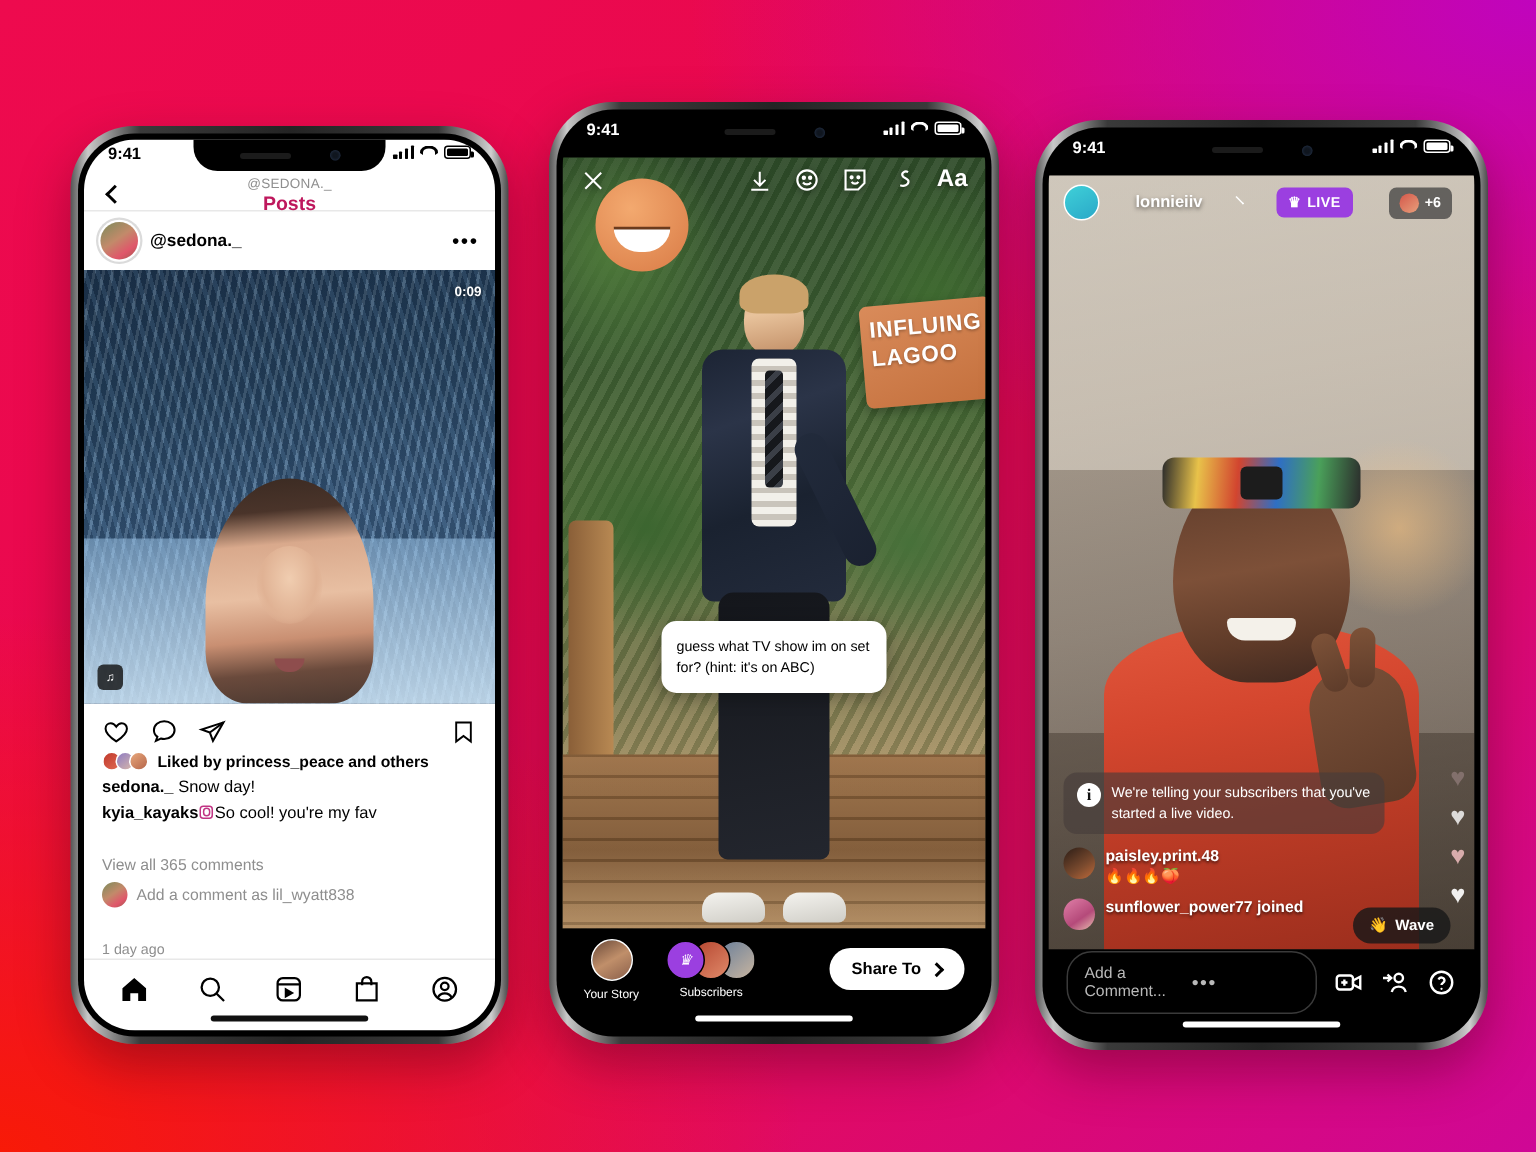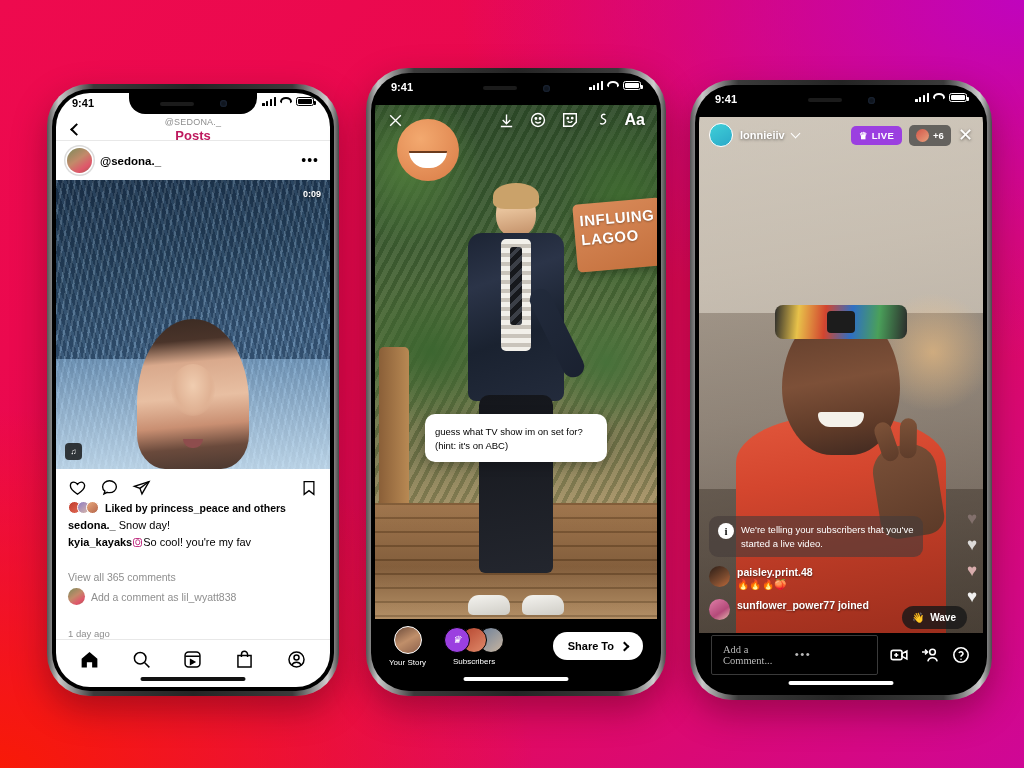--- a/index.html
+++ b/index.html
@@ -118,21 +118,21 @@
   .p-shoes i { position:absolute; bottom:0; width:42px; height:20px; background:linear-gradient(170deg,#f4f3ef,#cfcdc6); border-radius:11px 11px 5px 5px; display:block; }
   .p-shoes i:first-child { left:0; } .p-shoes i:last-child { right:0; }
   .p-arm { position:absolute; right:-4px; top:52px; width:22px; height:96px; background:linear-gradient(160deg,#222b3c,#1a2130); border-radius:11px; transform:rotate(-26deg); }
   .deck { position:absolute; left:0; right:0; bottom:0; height:116px; background:linear-gradient(180deg,#9b6f44,#7d5632 55%,#b08a5e); }
   .deck::before { content:""; position:absolute; inset:0; background:repeating-linear-gradient(180deg, rgba(0,0,0,.16) 0 2px, rgba(255,255,255,.05) 2px 14px); }
   .rail { position:absolute; left:4px; bottom:92px; width:30px; height:180px; background:linear-gradient(90deg,#8a5f38,#b88953); border-radius:5px; }
   .p2-top { position:absolute; top:34px; left:0; right:0; z-index:20; display:flex; align-items:center; padding:0 12px; gap:14px; }
   .p2-top .gap { flex:1; }
   .ico-w { stroke:#fff; fill:none; stroke-width:1.9; filter:drop-shadow(0 1px 2px rgba(0,0,0,.5)); }
   .aa { font-size:16px; font-weight:bold; color:#fff; text-shadow:0 1px 3px rgba(0,0,0,.5); }
-  .qsticker { position:absolute; left:50%; transform:translateX(-50%); top:337px; width:182px; background:#fff; border-radius:10px; padding:11px 10px 9px; z-index:22; box-shadow:0 3px 12px rgba(0,0,0,.28); }
+  .qsticker { position:absolute; left:50%; transform:translateX(-50%); top:337px; width:150px; background:#fff; border-radius:10px; padding:11px 10px 9px; z-index:22; box-shadow:0 3px 12px rgba(0,0,0,.28); }
   .qsticker .qt { font-size:9.5px; color:#000; line-height:1.45; }
   .qbox { margin-top:8px; background:#e8e8e8; border-radius:6px; padding:7px; text-align:center; }
   .qbox span { font-size:8.5px; color:#8e8e8e; }
   .p2-bot { position:absolute; left:0; right:0; bottom:0; height:68px; background:#000; display:flex; align-items:center; padding:0 14px 14px; z-index:25; }
   .shareopt { display:flex; flex-direction:column; align-items:center; gap:4px; }
   .shareopt > .circ { width:28px; height:28px; border-radius:50%; }
   .shareopt .lbl { font-size:8px; color:#fff; }
   .yourstory { background:linear-gradient(150deg,#6b4a3a,#c08f6a 50%,#8a5f4a); border:1.2px solid #fff; }
   .substack { display:flex; align-items:center; }
   .substack i { width:26px; height:26px; border-radius:50%; border:1.5px solid #000; display:block; margin-left:-9px; }
@@ -154,21 +154,21 @@
   .l-person { position:absolute; left:50%; transform:translateX(-50%); bottom:0; width:210px; height:400px; }
   .l-shirt { position:absolute; left:50%; transform:translateX(-50%); bottom:0; width:210px; height:218px; background:linear-gradient(170deg,#e2573c 0%,#d4462e 30%,#b93a25 62%,#9c2e1d 100%); border-radius:48% 48% 0 0/22% 22% 0 0; }
   .l-head { position:absolute; left:50%; transform:translateX(-50%); bottom:178px; width:118px; height:146px; background:linear-gradient(170deg,#4a3024 0%,#6b4430 22%,#7d5038 48%,#5e3a28 78%,#3e2820 100%); border-radius:50% 50% 42% 42%/54% 54% 46% 46%; }
   .l-teeth { position:absolute; left:50%; bottom:28px; transform:translateX(-50%); width:46px; height:15px; background:#f4f1ea; border-radius:4px 4px 16px 16px; }
   .l-goggles { position:absolute; left:50%; transform:translateX(-50%); top:-4px; width:132px; height:34px; background:linear-gradient(95deg,#2b2b2b 0%,#e8c24a 18%,#d2452f 38%,#2f6fc4 58%,#4aa05a 78%,#2b2b2b 100%); border-radius:8px; }
   .l-goggles::after { content:""; position:absolute; left:50%; top:50%; transform:translate(-50%,-50%); width:28px; height:22px; background:#1c1c1c; border-radius:4px; }
   .l-hand { position:absolute; right:6px; bottom:96px; width:64px; height:92px; background:linear-gradient(165deg,#7a5038,#5c3a28); border-radius:26px 26px 18px 18px; transform:rotate(-9deg); }
   .l-hand::before, .l-hand::after { content:""; position:absolute; top:-26px; width:17px; height:40px; background:linear-gradient(175deg,#7d5238,#5e3c2a); border-radius:9px; }
   .l-hand::before { left:10px; transform:rotate(-10deg); }
   .l-hand::after { left:32px; transform:rotate(10deg); }
-  .p3-top { position:absolute; top:34px; left:0; right:0; z-index:20; display:flex; align-items:center; gap:7px; padding:0 10px; }
+  .p3-top { position:absolute; top:34px; left:0; right:0; z-index:20; display:flex; align-items:center; gap:24px; padding:0 10px; }
   .p3-av { width:24px; height:24px; border-radius:50%; background:linear-gradient(150deg,#3fd0d8,#2aa8c8); border:1.4px solid #fff; flex:none; }
   .p3-name { font-size:11px; font-weight:bold; color:#fff; text-shadow:0 1px 3px rgba(0,0,0,.5); }
   .dchev { width:7px; height:7px; border-left:1.8px solid #fff; border-bottom:1.8px solid #fff; transform:rotate(-45deg); margin-top:-3px; }
   .livebadge { margin-left:auto; background:#9b3fe0; border-radius:5px; padding:4px 8px; display:flex; align-items:center; gap:4px; }
   .livebadge span { font-size:9.5px; font-weight:bold; color:#fff; letter-spacing:.3px; }
   .viewers { background:rgba(60,60,60,.72); border-radius:5px; padding:4px 7px; display:flex; align-items:center; gap:4px; }
   .viewers i { width:13px; height:13px; border-radius:50%; background:linear-gradient(140deg,#d4574a,#e8a07c); display:block; }
   .viewers span { font-size:9.5px; font-weight:bold; color:#fff; }
   .p3-x { font-size:18px; color:#fff; line-height:.7; font-weight:300; text-shadow:0 1px 3px rgba(0,0,0,.5); }
   .chat { position:absolute; left:10px; right:10px; bottom:62px; z-index:20; }
@@ -180,21 +180,21 @@
   .ca1 { background:linear-gradient(145deg,#2b1d16,#7a4a2e 60%,#c06a3a); }
   .ca2 { background:linear-gradient(145deg,#e080a8,#b54a7a 60%,#e8c0b0); }
   .cmsg .cb .cn { font-size:10.5px; font-weight:bold; color:#fff; text-shadow:0 1px 2px rgba(0,0,0,.6); }
   .cmsg .cb .ct { font-size:10px; margin-top:1px; }
   .wave { position:absolute; right:6px; bottom:0; background:rgba(25,25,25,.82); border-radius:15px; padding:6px 11px; display:flex; align-items:center; gap:5px; }
   .wave span { font-size:10px; font-weight:bold; color:#fff; }
   .hearts { position:absolute; right:6px; bottom:86px; z-index:19; }
   .hearts i { display:block; font-size:17px; line-height:1; margin-top:9px; }
   .h1{color:rgba(255,255,255,.8)} .h2{color:rgba(140,120,118,.8)} .h3{color:rgba(240,190,192,.85)} .h4{color:rgba(255,255,255,.92)}
   .p3-bot { position:absolute; left:0; right:0; bottom:0; height:58px; background:#000; display:flex; align-items:center; gap:11px; padding:0 12px 14px; z-index:25; }
-  .cmtbox { flex:1; border:1.2px solid #3a3a3a; border-radius:2px; padding:8px 11px; display:flex; align-items:center;font-family:Liberation Serif, serif; }
+  .cmtbox { flex:1; border:1.2px solid #3a3a3a; border-radius:17px; padding:8px 11px; display:flex; align-items:center; }
   .cmtbox span { font-size:10.5px; color:#b9b9b9; flex:1; }
   .cmtbox .dd { font-size:13px; color:#b9b9b9; letter-spacing:1px; line-height:.6; }
 </style>
 </head>
 <body>
 
 <div class="phone" id="phone1">
   <div class="bezel">
     <div class="screen">
       <div class="p1">

